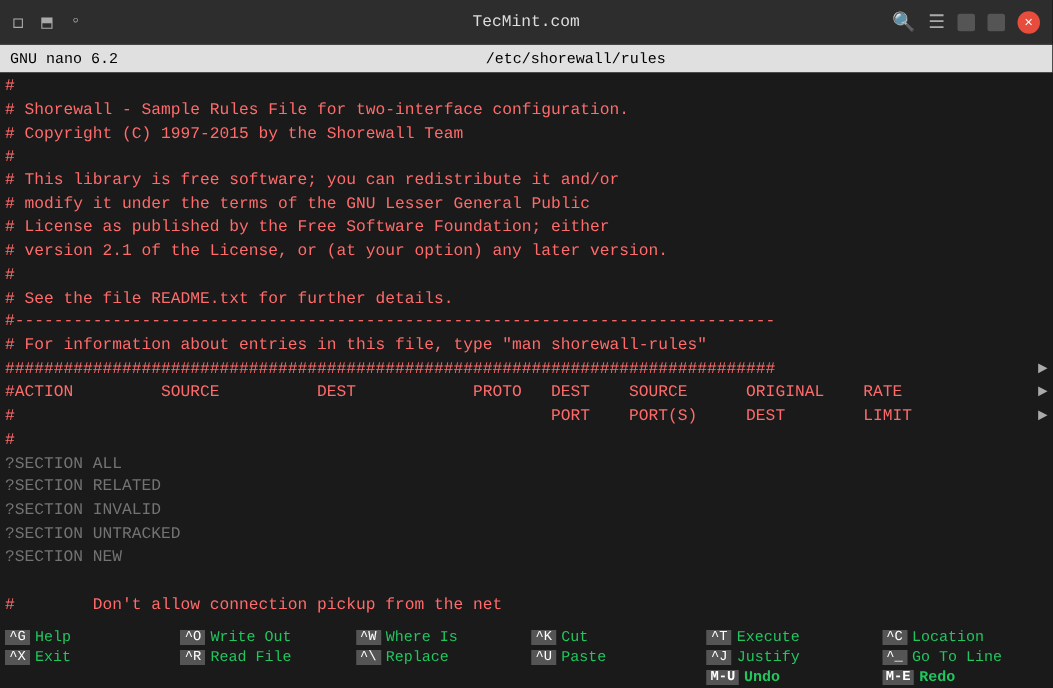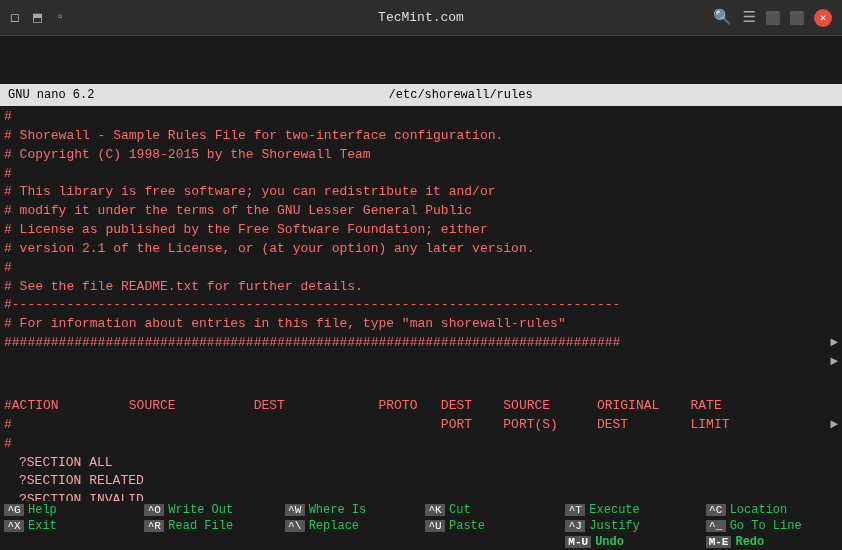--- a/index.html
+++ b/index.html
@@ -70,39 +70,38 @@
     #nano-header {
       background: #e0e0e0;
       color: #000;
       height: 22px;
       display: flex;
       align-items: center;
       padding: 0 8px;
       font-size: 12px;
       flex-shrink: 0;
       justify-content: space-between;
-      margin-top: 48px;
     }
 
     
     #editor {
       flex: 1;
       background: #1a1a1a;
       color: #ff6b6b;
       padding: 2px 4px;
       overflow: hidden;
       font-size: 13px;
       line-height: 1.45;
     }
     .line {
       white-space: pre;
       color: #ff6b6b;
     }
     .line.comment { color: #ff6b6b; }
-    .line.section-line { color: #fca5a5; margin-left: 15px; }
+    .line.section-line { color: #737373; }
     .line.empty { color: #ff6b6b; }
 
     
     #nano-footer {
       background: #1a1a1a;
       padding: 1px 0 0 0;
       flex-shrink: 0;
     }
     .shortcut {
       display: flex;
@@ -148,35 +147,35 @@
 
 <div id="nano-header">
   <span>GNU nano 6.2</span>
   <span>/etc/shorewall/rules</span>
   <span>&nbsp;</span>
 </div>
 
 <div id="editor">
   <div class="line comment">#</div>
   <div class="line comment"># Shorewall - Sample Rules File for two-interface configuration.</div>
-  <div class="line comment"># Copyright (C) 1998-2015 by the Shorewall Team</div>
+  <div class="line comment"># Copyright (C) 1997-2015 by the Shorewall Team</div>
   <div class="line comment">#</div>
   <div class="line comment"># This library is free software; you can redistribute it and/or</div>
   <div class="line comment"># modify it under the terms of the GNU Lesser General Public</div>
   <div class="line comment"># License as published by the Free Software Foundation; either</div>
   <div class="line comment"># version 2.1 of the License, or (at your option) any later version.</div>
   <div class="line comment">#</div>
   <div class="line comment"># See the file README.txt for further details.</div>
   <div class="line comment">#------------------------------------------------------------------------------</div>
   <div class="line comment"># For information about entries in this file, type "man shorewall-rules"</div>
   <div class="line" style="color:#ff6b6b;display:flex;">
     <span style="flex:1;white-space:pre;">###############################################################################</span><span style="color:#aaa;">►</span>
   </div>
   <div class="line" style="color:#ff6b6b;display:flex;">
-    <span style="flex:1;white-space:pre;margin-top:44px;">#ACTION         SOURCE          DEST            PROTO   DEST    SOURCE      ORIGINAL    RATE</span><span style="color:#aaa;">►</span>
+    <span style="flex:1;white-space:pre;">#ACTION         SOURCE          DEST            PROTO   DEST    SOURCE      ORIGINAL    RATE</span><span style="color:#aaa;">►</span>
   </div>
   <div class="line" style="color:#ff6b6b;display:flex;">
     <span style="flex:1;white-space:pre;">#                                                       PORT    PORT(S)     DEST        LIMIT</span><span style="color:#aaa;">►</span>
   </div>
   <div class="line comment">#</div>
   <div class="line section-line">?SECTION ALL</div>
   <div class="line section-line">?SECTION RELATED</div>
   <div class="line section-line">?SECTION INVALID</div>
   <div class="line section-line">?SECTION UNTRACKED</div>
   <div class="line section-line">?SECTION NEW</div>

